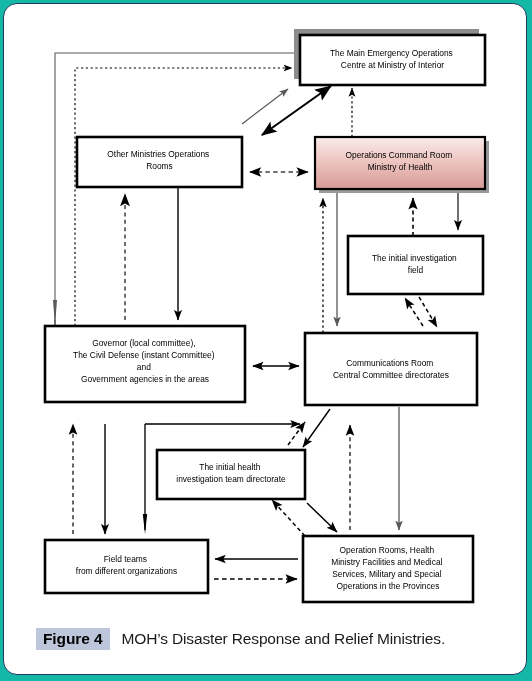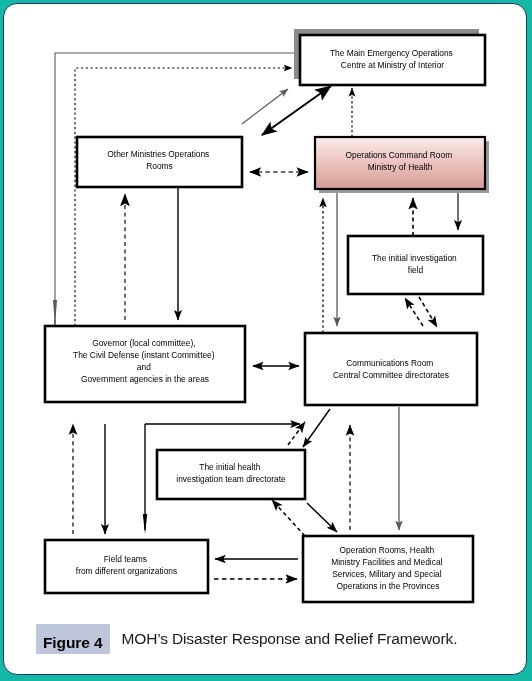--- a/index.html
+++ b/index.html
@@ -4,21 +4,21 @@
 <style>
   html,body{margin:0;padding:0;background:#ffffff;}
   body{font-family:"Liberation Sans", sans-serif;}
   #page{position:relative;width:532px;height:681px;background:#14b8a6;overflow:hidden;}
   #frame{position:absolute;left:3px;top:3px;width:524px;height:672px;
          border:1px solid #1f3864;border-radius:14px;box-sizing:border-box;background:#fff;}
   #diagram{position:absolute;left:0;top:0;width:532px;height:681px;}
   .caption{position:absolute;left:36px;top:624px;width:470px;height:30px;
            display:flex;align-items:center;gap:12px;}
   .fig-badge{background:#bdc6da;color:#000;font-weight:bold;font-size:15.5px;
-             padding:10px 7px 3px 7px;line-height:1.15;letter-spacing:-0.1px;}
+             padding:2px 7px 3px 7px;line-height:1.15;letter-spacing:-0.1px;}
   .fig-text{font-size:15.5px;color:#1a1a1a;letter-spacing:-0.15px;}
   .boxlabel{font-family:"Liberation Sans", sans-serif;font-size:8.4px;fill:#000;}
   .boxlabel tspan{text-anchor:middle;}
 </style>
 </head>
 <body>
 
 <div id="page">
   <div id="frame"></div>
 
@@ -163,15 +163,15 @@
         <tspan x="388" y="553">Operation Rooms, Health</tspan>
         <tspan x="388" y="565">Ministry Facilities and Medical</tspan>
         <tspan x="388" y="577">Services, Military and Special</tspan>
         <tspan x="388" y="589">Operations in the Provinces</tspan>
       </text>
     </g>
   </svg>
 
   <div class="caption">
     <span class="fig-badge">Figure 4</span>
-    <span class="fig-text">MOH’s Disaster Response and Relief Framework.</span>
+    <span class="fig-text">MOH’s Disaster Response and Relief Ministries.</span>
   </div>
 </div>
 
 </body></html>

